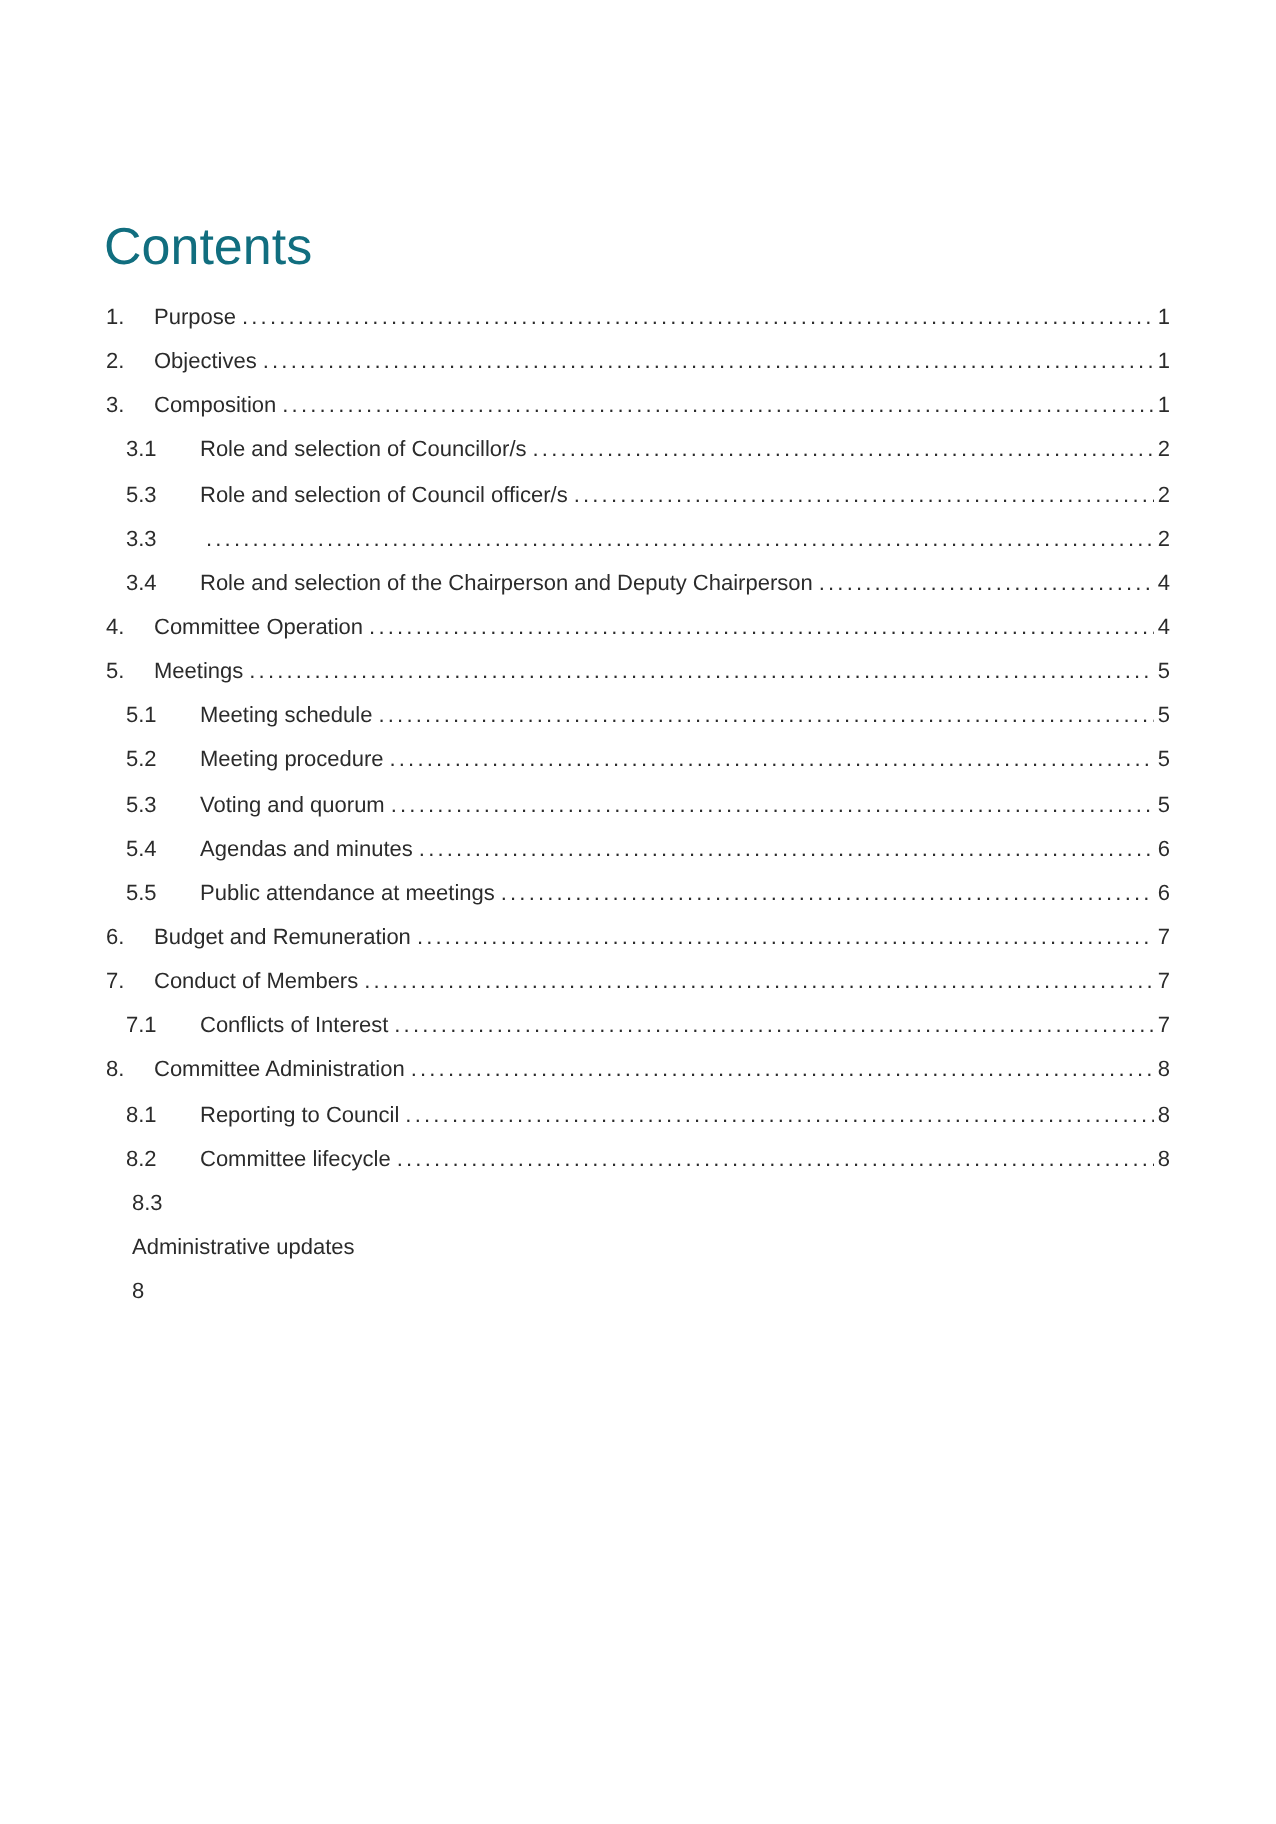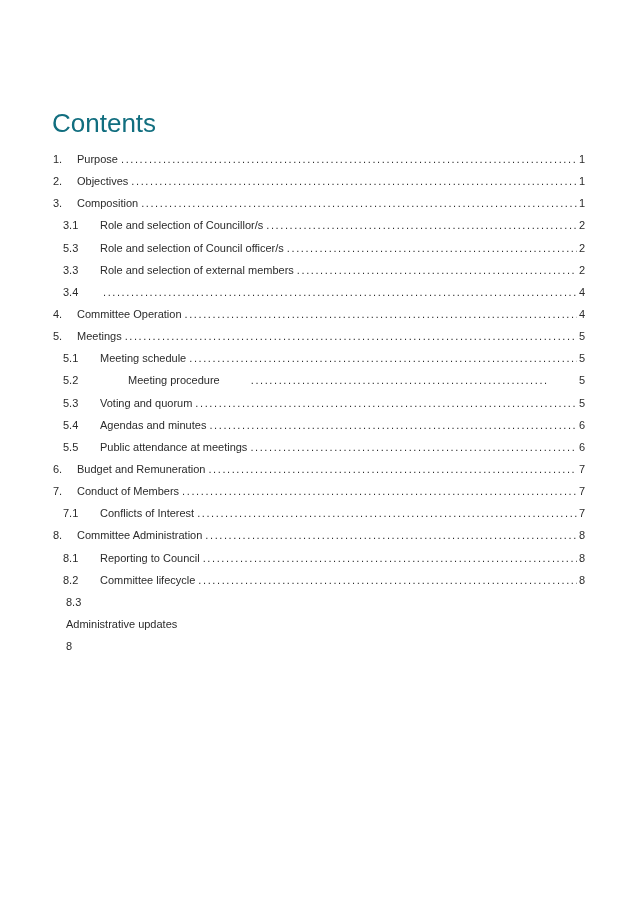--- a/index.html
+++ b/index.html
@@ -106,26 +106,26 @@
     <span class="toc-page">2</span>
   </div>
       <div class="toc-row level-2" style="color: rgb(43, 43, 43);">
     <span class="toc-num">5.3</span>
     <span class="toc-label">Role and selection of Council officer/s</span>
     <span class="toc-dots"></span>
     <span class="toc-page">2</span>
   </div>
       <div class="toc-row level-2" style="color: rgb(43, 43, 43);">
     <span class="toc-num">3.3</span>
-    <span class="toc-label">Role and selection of external members</span>
     <span class="toc-dots"></span>
     <span class="toc-page">2</span>
   </div>
       <div class="toc-row level-2" style="color: rgb(43, 43, 43);">
     <span class="toc-num">3.4</span>
+    <span class="toc-label">Role and selection of the Chairperson and Deputy Chairperson</span>
     <span class="toc-dots"></span>
     <span class="toc-page">4</span>
   </div>
       <div class="toc-row level-1" style="color: rgb(43, 43, 43);">
     <span class="toc-num">4.</span>
     <span class="toc-label">Committee Operation</span>
     <span class="toc-dots"></span>
     <span class="toc-page">4</span>
   </div>
       <div class="toc-row level-1" style="color: rgb(43, 43, 43);">
@@ -133,21 +133,21 @@
     <span class="toc-label">Meetings</span>
     <span class="toc-dots"></span>
     <span class="toc-page">5</span>
   </div>
       <div class="toc-row level-2" style="color: rgb(43, 43, 43);">
     <span class="toc-num">5.1</span>
     <span class="toc-label">Meeting schedule</span>
     <span class="toc-dots"></span>
     <span class="toc-page">5</span>
   </div>
-      <div class="toc-row level-2" style="color: rgb(43, 43, 43); gap: 28px;">
+      <div class="toc-row level-2" style="color: rgb(43, 43, 43);">
     <span class="toc-num">5.2</span>
     <span class="toc-label">Meeting procedure</span>
     <span class="toc-dots"></span>
     <span class="toc-page">5</span>
   </div>
       <div class="toc-row level-2" style="color: rgb(43, 43, 43);">
     <span class="toc-num">5.3</span>
     <span class="toc-label">Voting and quorum</span>
     <span class="toc-dots"></span>
     <span class="toc-page">5</span>

